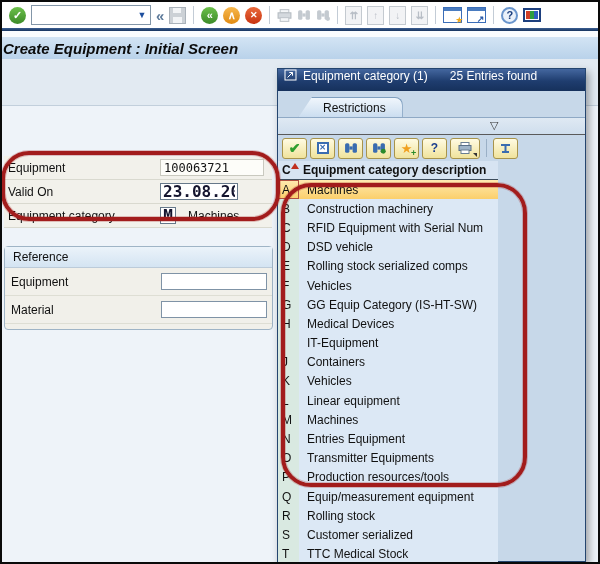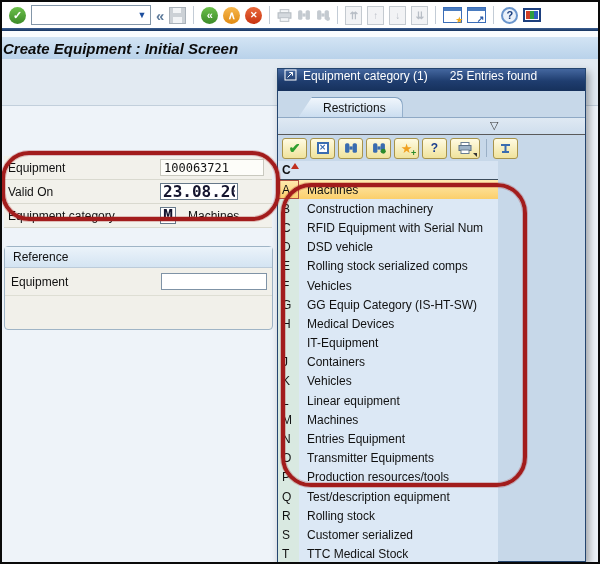--- a/index.html
+++ b/index.html
@@ -199,20 +199,24 @@
   </div>
 
   <div class="refbox">
     <div class="refhead">
       <span>Reference</span>
     </div>
     <div class="refrow">
       <span class="reflabel">Equipment</span>
       <input class="refinp" value="" style="">
     </div>
+    <div class="refrow">
+      <span class="reflabel">Material</span>
+      <input class="refinp" value="" style="">
+    </div>
   </div>
 
   <div class="popup">
     <div class="ptitle">
       <span style="display:flex;">
         <svg width="13" height="12" viewBox="0 0 13 12">
             <rect x="1" y="1" width="11" height="10" fill="none" stroke="#fff"></rect>
             <path d="M3.5 8.5 L8.5 3.5 M8.5 3.5 h-3.2 M8.5 3.5 v3.2" stroke="#fff" fill="none"></path>
           </svg>
       </span>
@@ -280,20 +284,21 @@
             </g>
           </svg>
       </span>
     </div>
 
     <div class="lheader">
       <span class="lh-key">
         <span>C</span>
         <span class="sort"></span>
       </span>
+      <span class="lh-desc">Equipment category description</span>
     </div>
 
     <div class="lrows">
         <div class="lv-row selected">
           <span class="lv-key">A</span>
           <span class="lv-desc">Machines</span>
         </div>
         <div class="lv-row">
           <span class="lv-key">B</span>
           <span class="lv-desc">Construction machinery</span>
@@ -349,21 +354,21 @@
         <div class="lv-row">
           <span class="lv-key">O</span>
           <span class="lv-desc">Transmitter Equipments</span>
         </div>
         <div class="lv-row">
           <span class="lv-key">P</span>
           <span class="lv-desc">Production resources/tools</span>
         </div>
         <div class="lv-row">
           <span class="lv-key">Q</span>
-          <span class="lv-desc">Test/description equipment</span>
+          <span class="lv-desc">Equip/measurement equipment</span>
         </div>
         <div class="lv-row">
           <span class="lv-key">R</span>
           <span class="lv-desc">Rolling stock</span>
         </div>
         <div class="lv-row">
           <span class="lv-key">S</span>
           <span class="lv-desc">Customer serialized</span>
         </div>
         <div class="lv-row">

